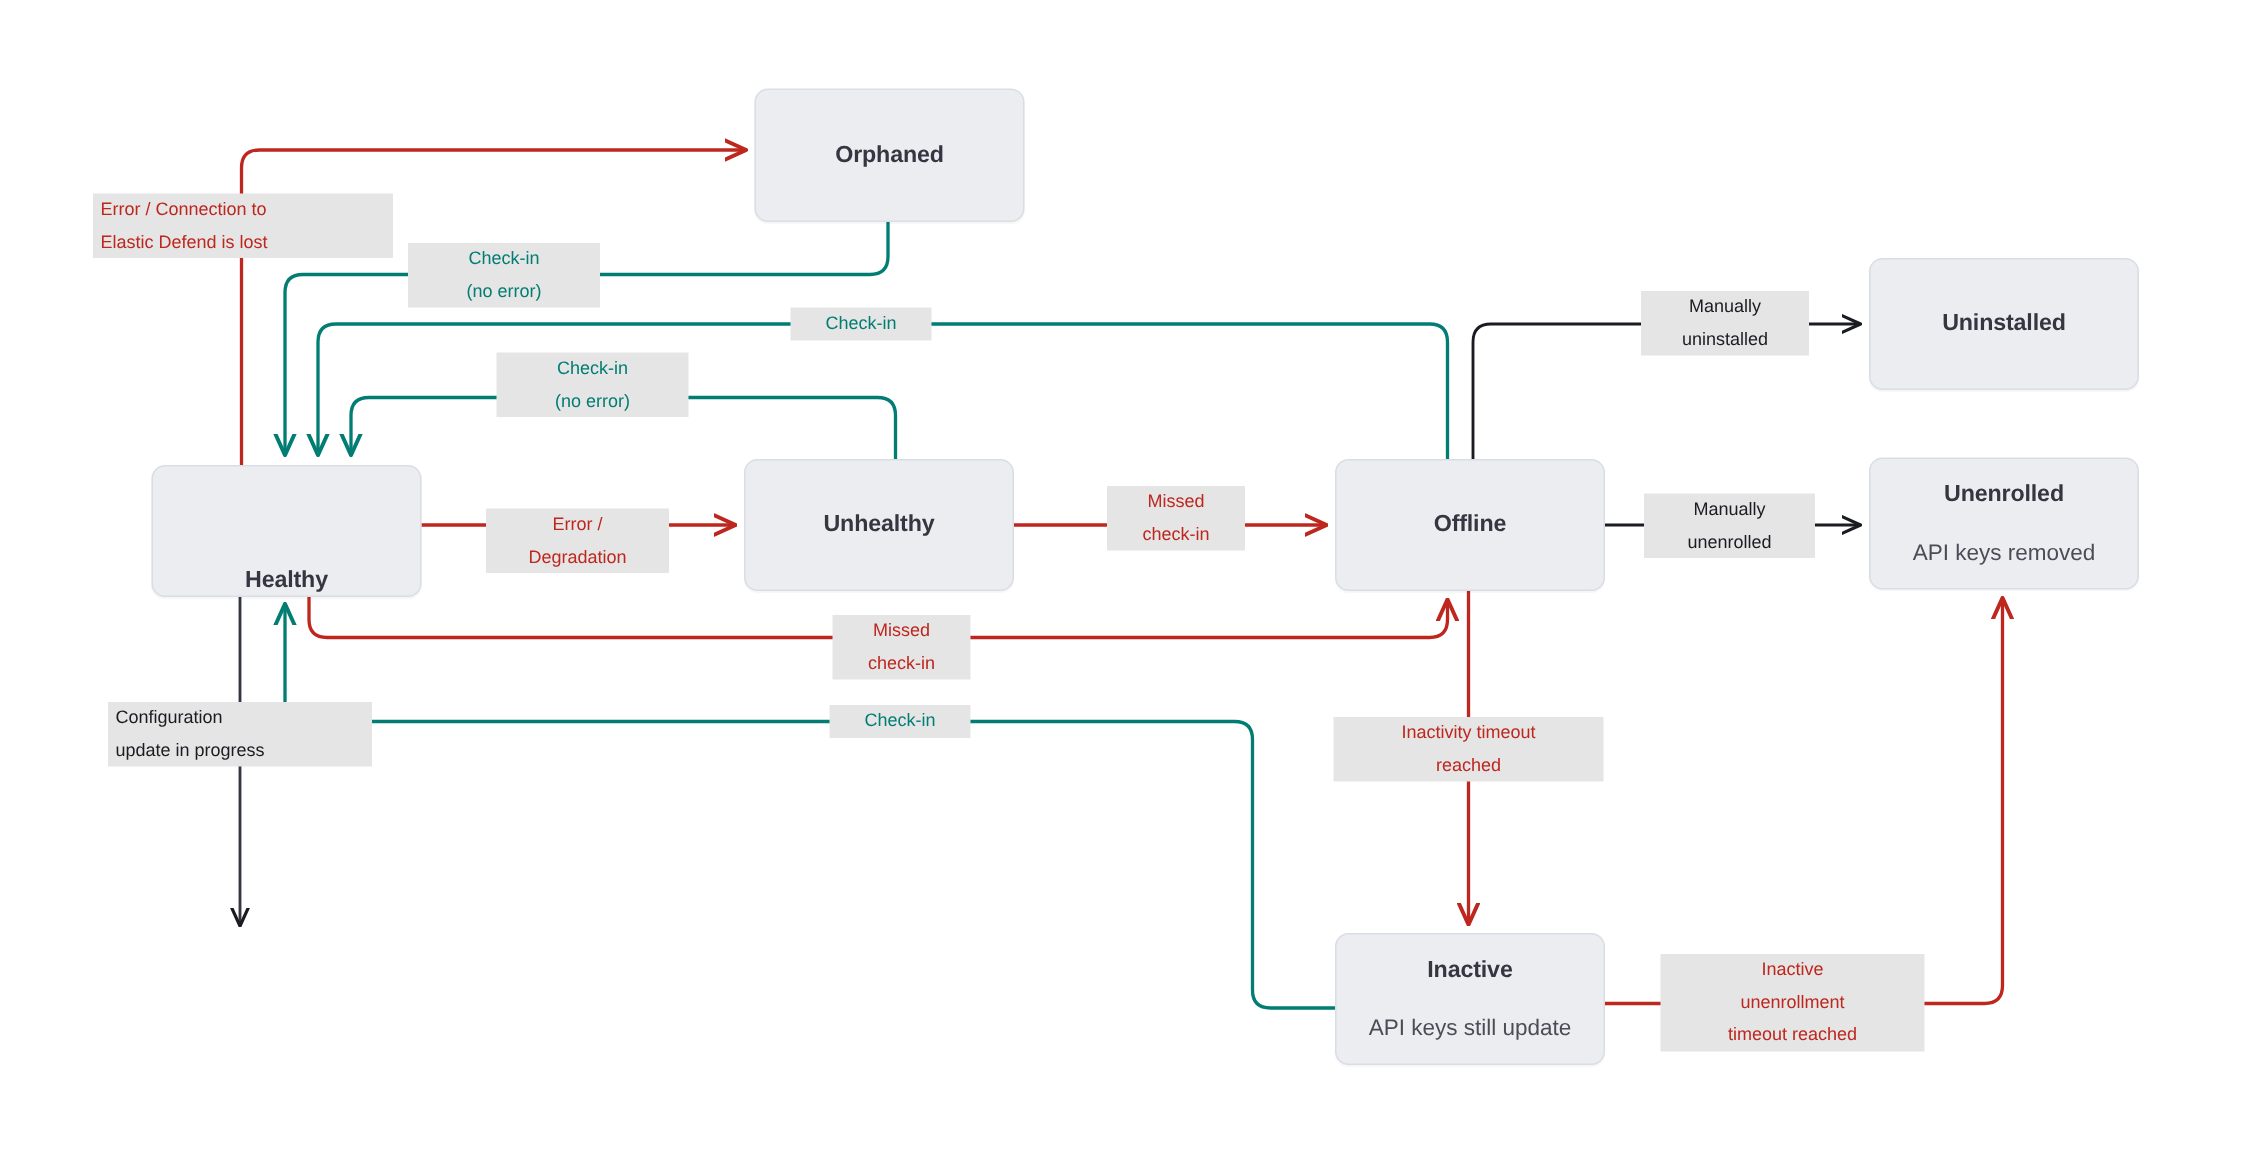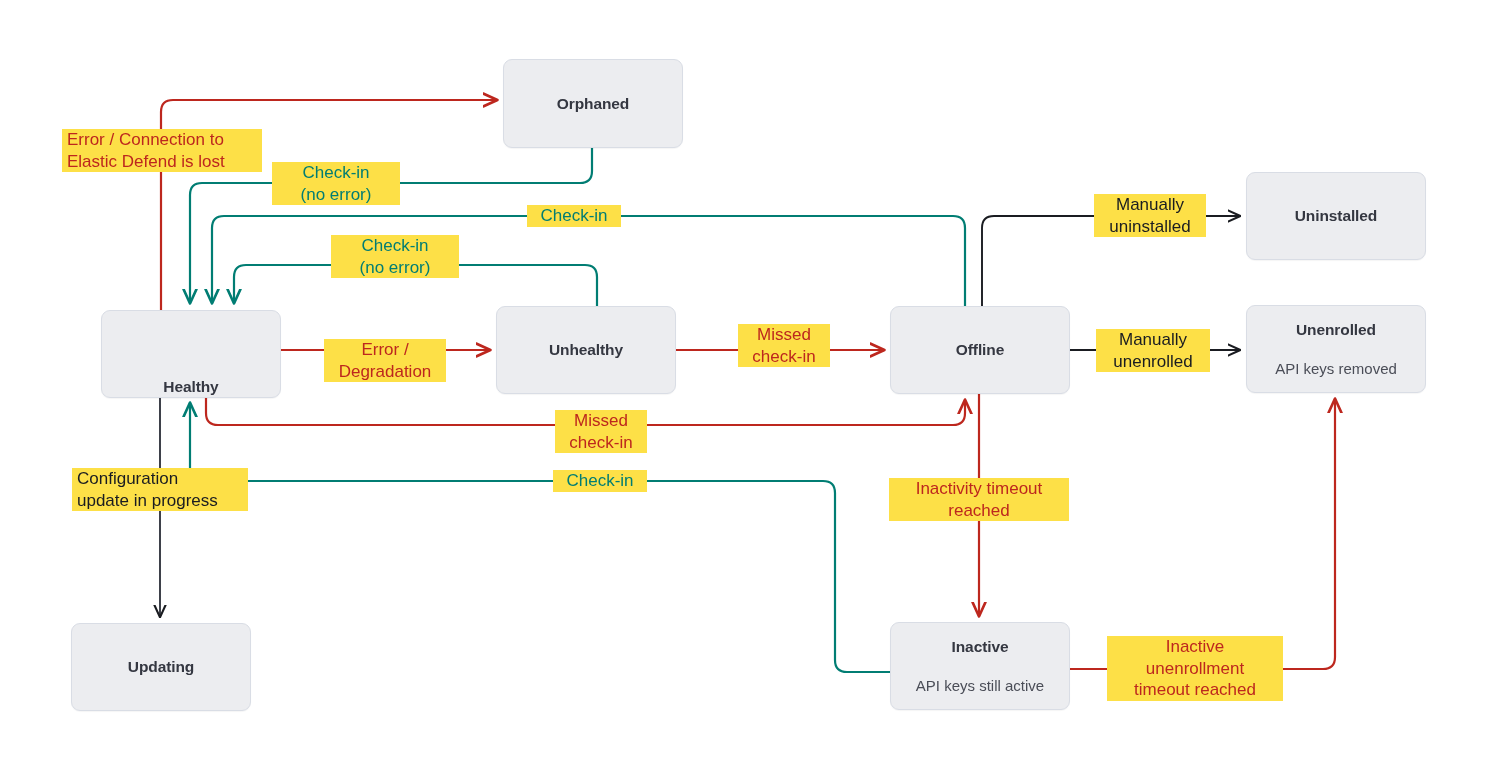--- a/index.html
+++ b/index.html
@@ -35,25 +35,25 @@
   .node .sub{
     font-size:15px;
     font-weight:400;
     color:#4A4D57;
     line-height:21px;
     margin-top:18px;
   }
 
   .elabel{
     position:absolute;
-    font-size:17px;
+    font-size:12px;
     line-height:21.5px;
     text-align:center;
     white-space:pre-line;
-    background:#fde047;
+    background:#e5e5e5;
     padding:0 5px;
     box-sizing:border-box;
   }
   .elabel.red{color:#BD271E;}
   .elabel.green{color:#017D73;}
   .elabel.black{color:#1a1c21;}
   .elabel.lft{text-align:left;}
 </style>
 </head>
 <body>
@@ -121,27 +121,24 @@
 
   <div class="node" style="left:1246px;top:172px;width:180px;height:88px;">
     <div class="title">Uninstalled</div>
   </div>
 
   <div class="node" style="left:1246px;top:305px;width:180px;height:88px;">
     <div class="title">Unenrolled</div>
     <div class="sub">API keys removed</div>
   </div>
 
-  <div class="node" style="left:71px;top:623px;width:180px;height:88px;">
-    <div class="title">Updating</div>
-  </div>
 
   <div class="node" style="left:890px;top:622px;width:180px;height:88px;">
     <div class="title">Inactive</div>
-    <div class="sub">API keys still active</div>
+    <div class="sub">API keys still update</div>
   </div>
 
   <div class="elabel red lft" style="left:62px;top:129px;width:200px;">Error / Connection to
 Elastic Defend is lost</div>
 
   <div class="elabel green" style="left:272px;top:162px;width:128px;">Check-in
 (no error)</div>
 
   <div class="elabel green" style="left:527px;top:205px;width:94px;">Check-in</div>
 

